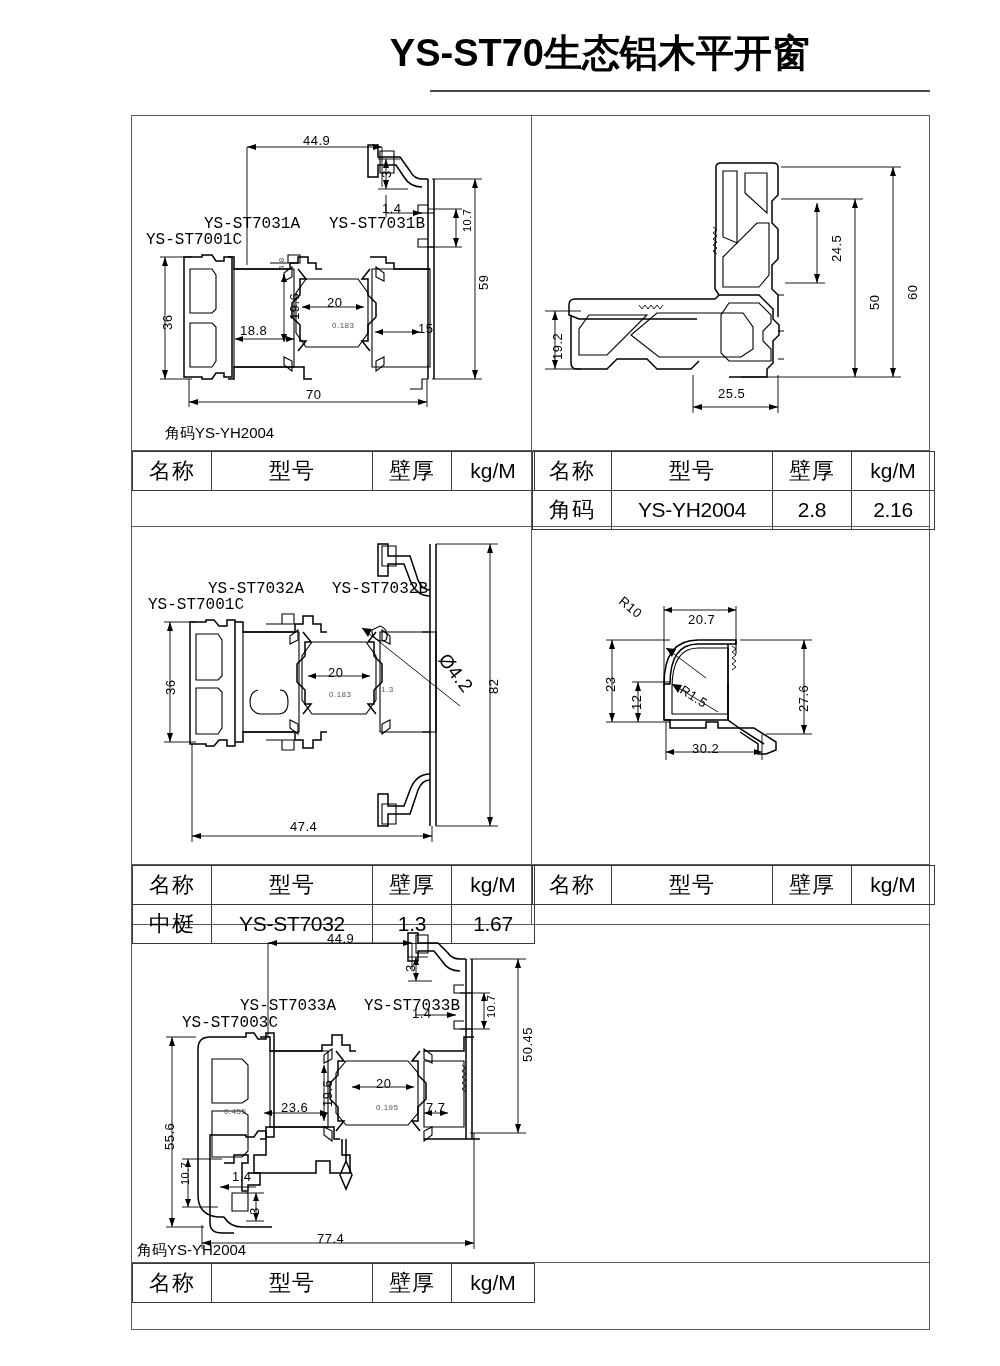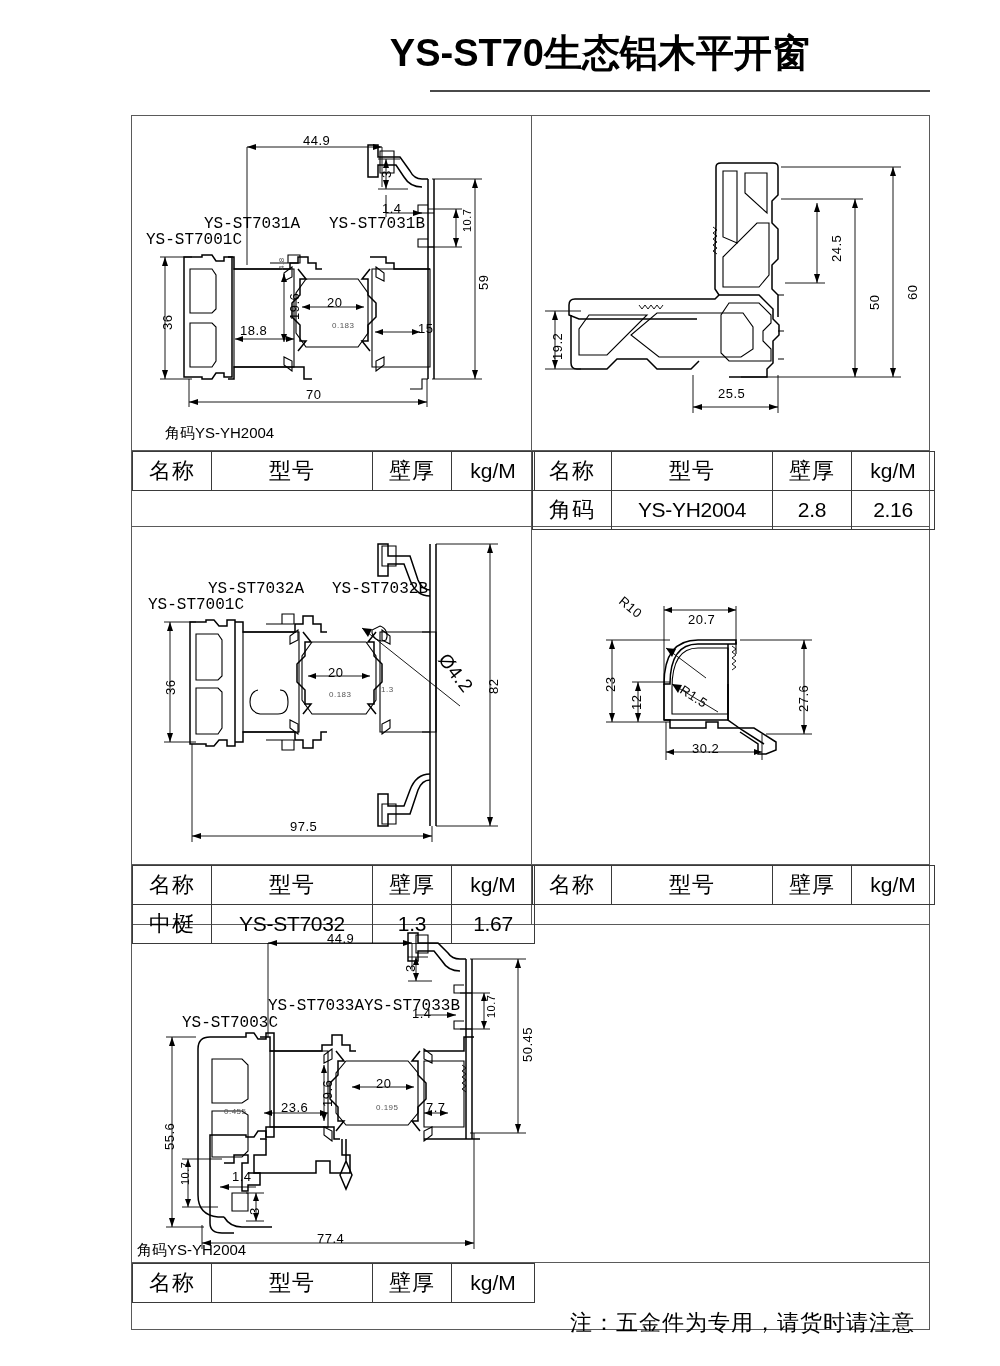--- a/index.html
+++ b/index.html
@@ -352,21 +352,21 @@
     <path class="ol2" d="M126 94 h28 v-10 h-12 v10"></path>
     <path class="ol2" d="M126 210 h28 v10 h-12 v-10"></path>
   </svg>
 
   <div class="lbl" style="left:148px;top:597px;">YS-ST7001C</div>
   <div class="lbl" style="left:208px;top:581px;">YS-ST7032A</div>
   <div class="lbl" style="left:332px;top:581px;">YS-ST7032B</div>
   <div class="dim v" style="left:164px;top:695px;">36</div>
   <div class="dim" style="left:328px;top:666px;">20</div>
   <div class="dim v" style="left:487px;top:694px;">82</div>
-  <div class="dim" style="left:290px;top:820px;">97.5</div>
+  <div class="dim" style="left:290px;top:820px;">47.4</div>
   <div class="dim rot" style="left:450px;top:650px;transform:rotate(52deg);font-size:19px;">Ø4.2</div>
   <div class="dim xs" style="left:381px;top:686px;">1.3</div>
   <div class="dim xs" style="left:329px;top:691px;">0.183</div>
 
   <svg width="380" height="230" viewBox="0 0 380 230" style="position:absolute;left:560px;top:570px;">
     <g class="dl">
 
       <line x1="104" y1="40" x2="176" y2="40"></line>
       <path d="M104 40 l8 -3 v6 z" fill="#000" stroke="none"></path>
       <path d="M176 40 l-8 -3 v6 z" fill="#000" stroke="none"></path>
@@ -556,21 +556,21 @@
 
     <path class="dl" d="M322 140 l4 3 -4 3 4 3 -4 3 4 3 -4 3 4 3 -4 3 4 3"></path>
 
     <path class="ol" d="M326 34 h-6 q-8 0 -12 -6 l-10 -10 h-20 v-10 h-10 v28 h10 v-10 h16 l8 10 q6 10 18 10"></path>
     <path class="ol2" d="M276 28 h12 v-18 h-12 z"></path>
     <path class="ol2" d="M332 68 h-18 v-8 h10"></path>
     <path class="ol2" d="M332 104 h-18 v-8 h10"></path>
   </svg>
 
   <div class="lbl" style="left:182px;top:1015px;">YS-ST7003C</div>
-  <div class="lbl" style="left:240px;top:998px;margin-left:28px;">YS-ST7033A</div>
+  <div class="lbl" style="left:240px;top:998px;">YS-ST7033A</div>
   <div class="lbl" style="left:364px;top:998px;">YS-ST7033B</div>
   <div class="dim" style="left:327px;top:932px;">44.9</div>
   <div class="dim v" style="left:404px;top:972px;">3</div>
   <div class="dim" style="left:412px;top:1007px;">1.4</div>
   <div class="dim v sm" style="left:486px;top:1018px;">10.7</div>
   <div class="dim v" style="left:521px;top:1062px;">50.45</div>
   <div class="dim v" style="left:163px;top:1150px;">55.6</div>
   <div class="dim" style="left:281px;top:1101px;">23.6</div>
   <div class="dim v" style="left:321px;top:1107px;">19.6</div>
   <div class="dim" style="left:376px;top:1077px;">20</div>
@@ -587,15 +587,14 @@
     <tbody>
         <tr>
       <td class="cjk" style="width:78px;">名称</td>
       <td class="cjk" style="width:160px;">型号</td>
       <td class="cjk" style="width:78px;">壁厚</td>
       <td style="width:82px;">kg/M</td>
     </tr>
   </tbody>
     </table>
 
-  <div class="note" style="left:570px;top:1308px;">注：五金件为专用，请货时请注意</div>
 
 </div>
 
 </body></html>

